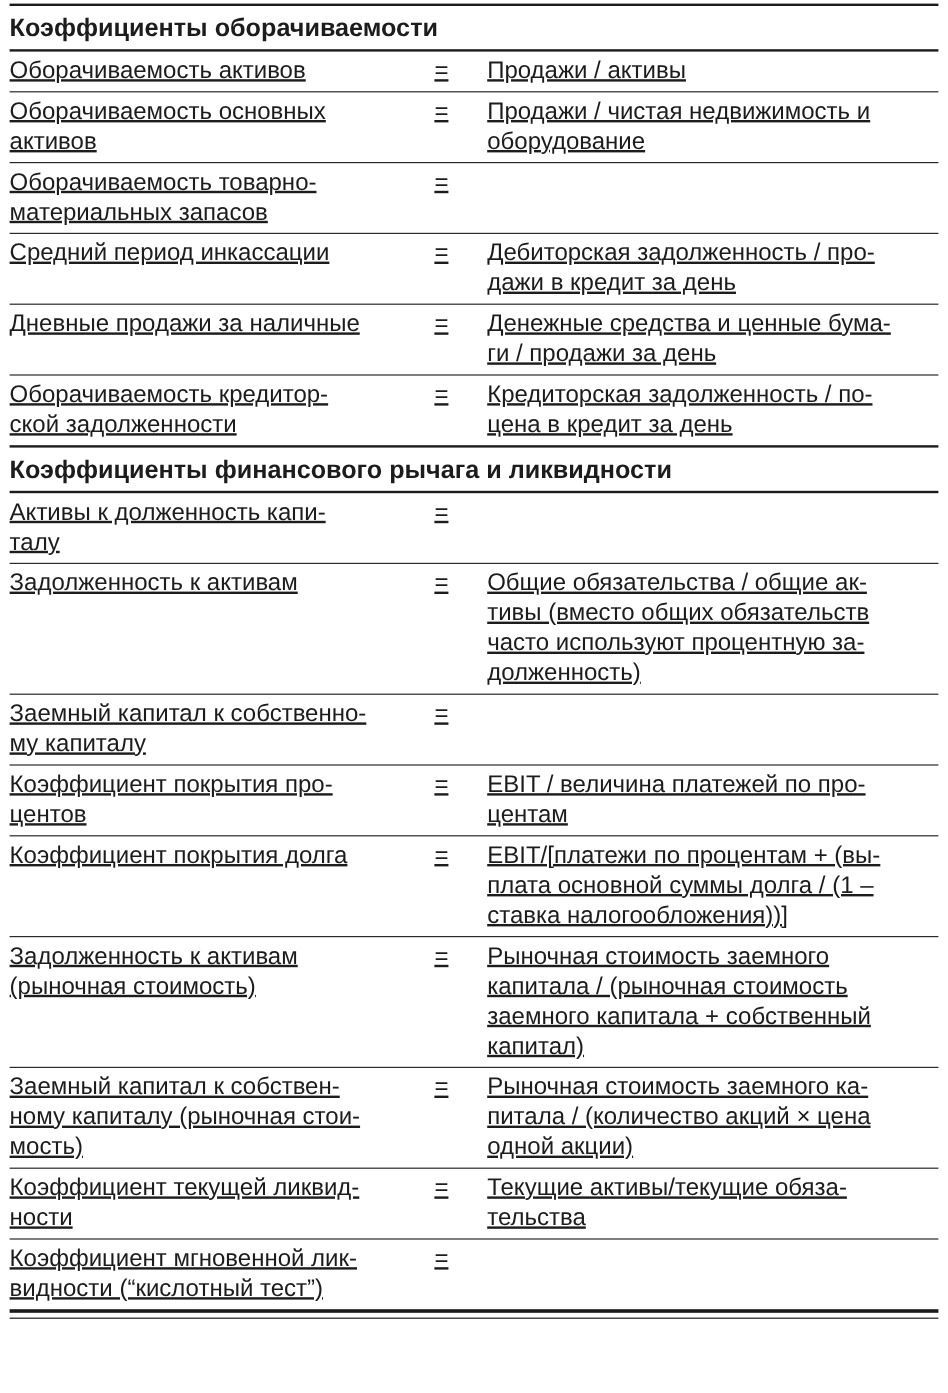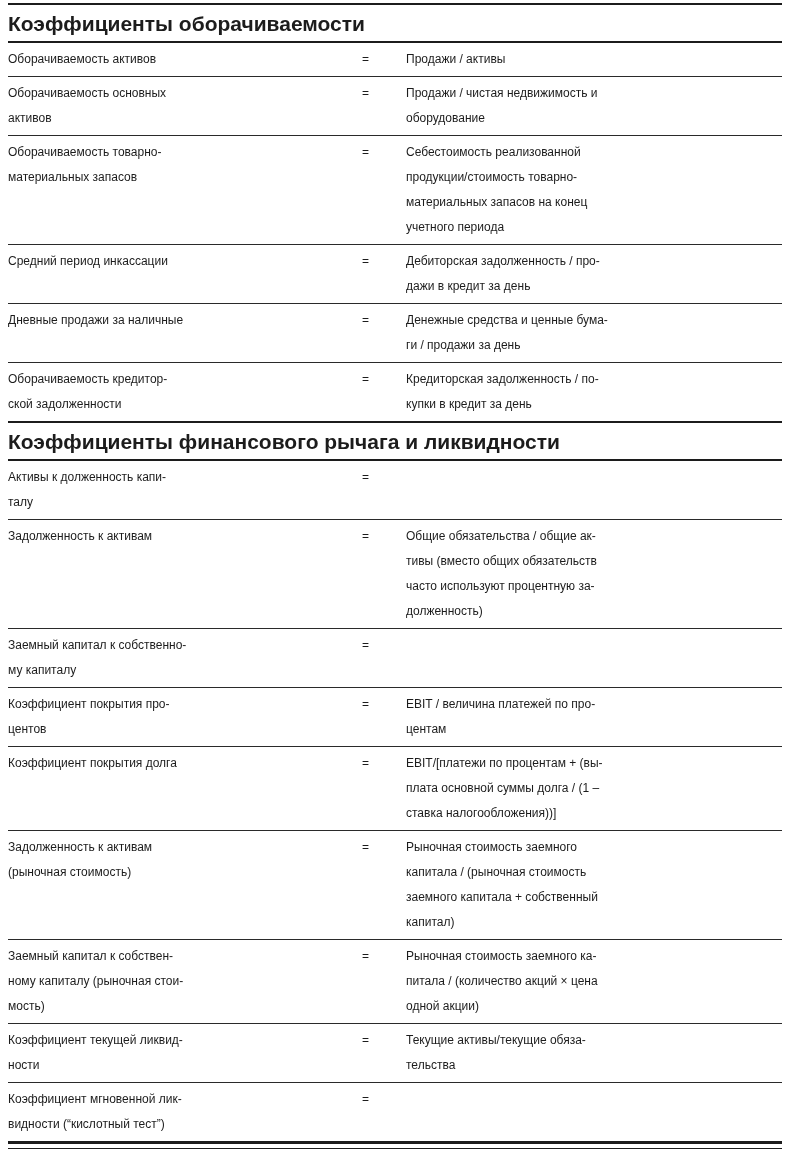--- a/index.html
+++ b/index.html
@@ -25,22 +25,23 @@
     padding: 6px 0 5px 0;
     border-top: 2px solid #1c1c1c;
     border-bottom: 2px solid #1c1c1c;
   }
   .row {
     display: grid;
     grid-template-columns: 348px 50px 1fr;
     align-items: start;
     padding: 4px 0;
     border-top: 1px solid #2a2a2a;
-    font-size: 12px;
+    font-size: 20px;
     line-height: 25px;
+    text-decoration: underline;
   }
   .section-title + .row {
     border-top: none;
   }
   .cell {
     white-space: pre-line;
   }
   .eq {
     padding-left: 6px;
     white-space: nowrap;
@@ -67,43 +68,39 @@
     <div class="cell term">Оборачиваемость основных
 активов</div>
     <div class="cell eq">=</div>
     <div class="cell def">Продажи / чистая недвижимость и
 оборудование</div>
   </div>
   <div class="row">
     <div class="cell term">Оборачиваемость товарно-
 материальных запасов</div>
     <div class="cell eq">=</div>
-    <div class="cell def">Себестоимость реализованной
-продукции/стоимость товарно-
-материальных запасов на конец
-учетного периода</div>
   </div>
   <div class="row">
     <div class="cell term">Средний период инкассации</div>
     <div class="cell eq">=</div>
     <div class="cell def">Дебиторская задолженность / про-
 дажи в кредит за день</div>
   </div>
   <div class="row">
     <div class="cell term">Дневные продажи за наличные</div>
     <div class="cell eq">=</div>
     <div class="cell def">Денежные средства и ценные бума-
 ги / продажи за день</div>
   </div>
   <div class="row">
     <div class="cell term">Оборачиваемость кредитор-
 ской задолженности</div>
     <div class="cell eq">=</div>
     <div class="cell def">Кредиторская задолженность / по-
-купки в кредит за день</div>
+цена в кредит за день</div>
   </div>
 
   <div class="section-title">Коэффициенты финансового рычага и ликвидности</div>
 
   <div class="row">
     <div class="cell term">Активы к долженность капи-
 талу</div>
     <div class="cell eq">=</div>
   </div>
   <div class="row">

